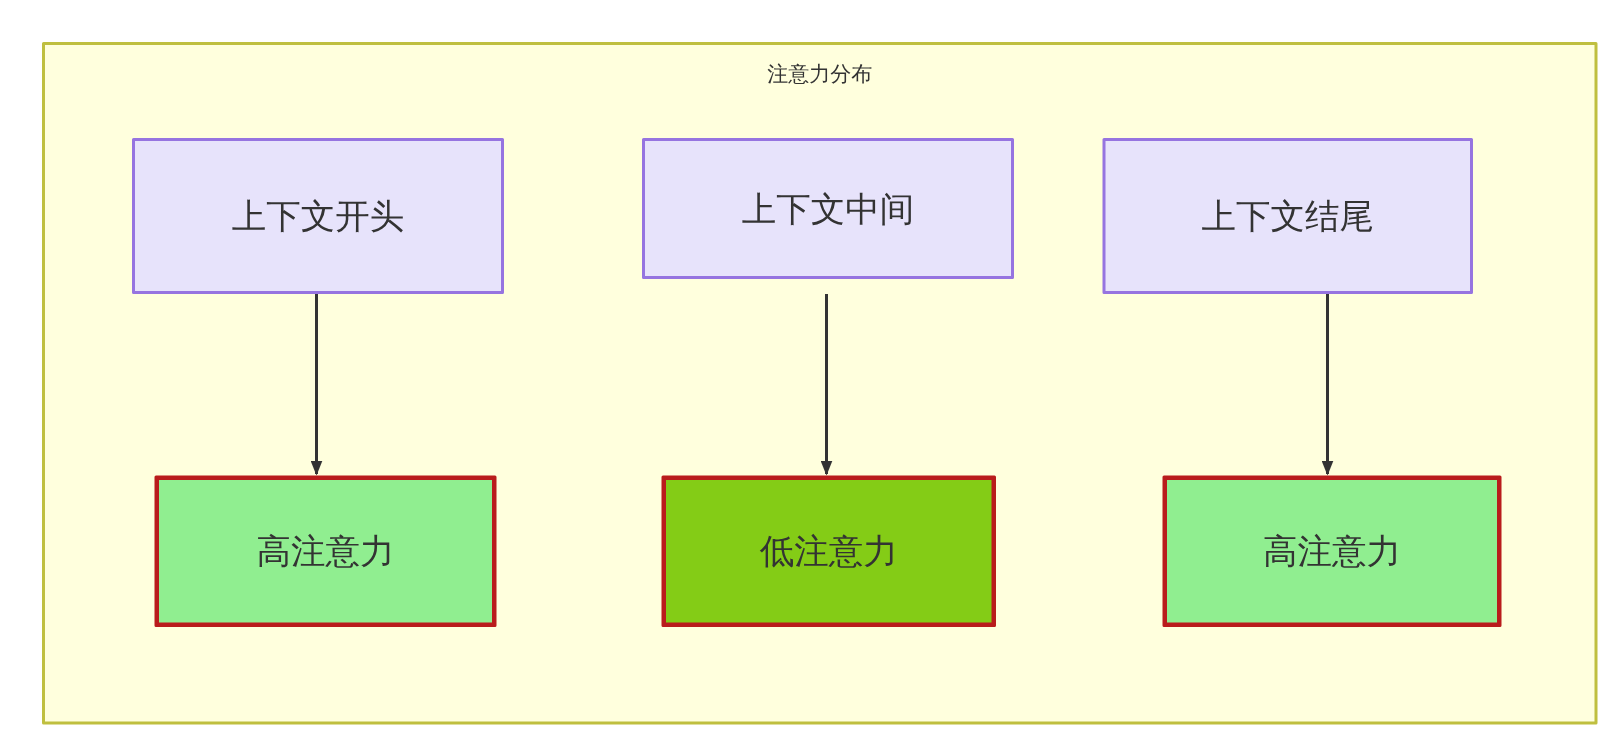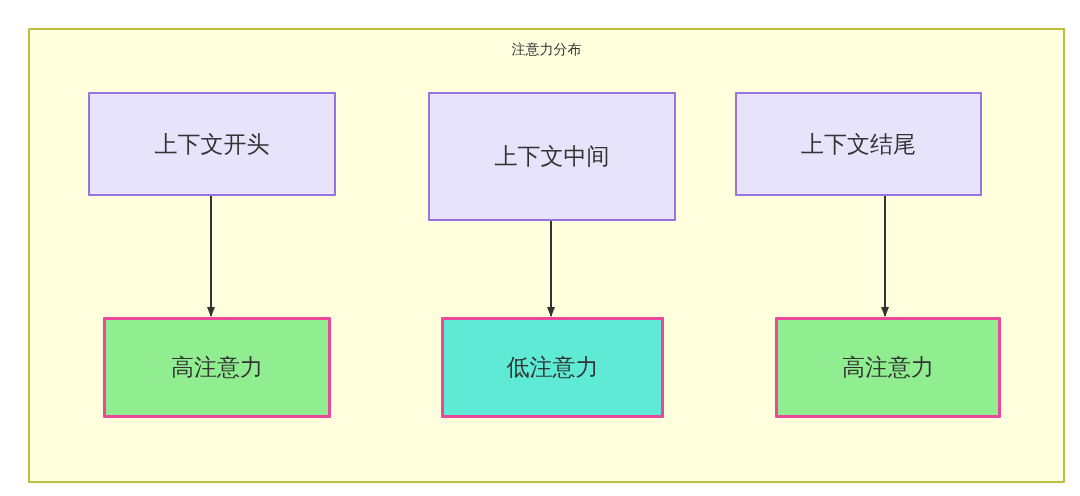--- a/index.html
+++ b/index.html
@@ -59,30 +59,30 @@
     white-space: nowrap;
   }
 
   .node.ctx {
     background: #e7e3fb;
     border: 2px solid #9674e0;
     border-radius: 1px;
   }
 
   .node.attn {
-    border: 3px solid #ec4899;
+    border: 3px solid #b91c1c;
     border-radius: 1px;
   }
 
   .node.attn-high { background: #90ee90; }
-  .node.attn-low  { background: #5eead4; }
+  .node.attn-low  { background: #84cc16; }
 
   
   #node-ctx-start  { left: 88px;  top: 92px;  width: 248px; height: 104px; }
-  #node-ctx-middle { left: 428px; top: 92px;  width: 248px; height: 129px; text-align: right; }
+  #node-ctx-middle { left: 428px; top: 92px;  width: 248px; height: 94px; text-align: right; }
   #node-ctx-end    { left: 735px; top: 92px;  width: 247px; height: 104px; }
 
   
   #node-attn-start  { left: 103px; top: 317px; width: 228px; height: 101px; }
   #node-attn-middle { left: 441px; top: 317px; width: 223px; height: 101px; }
   #node-attn-end    { left: 775px; top: 317px; width: 226px; height: 101px; }
 
   
   .edges {
     position: absolute;

